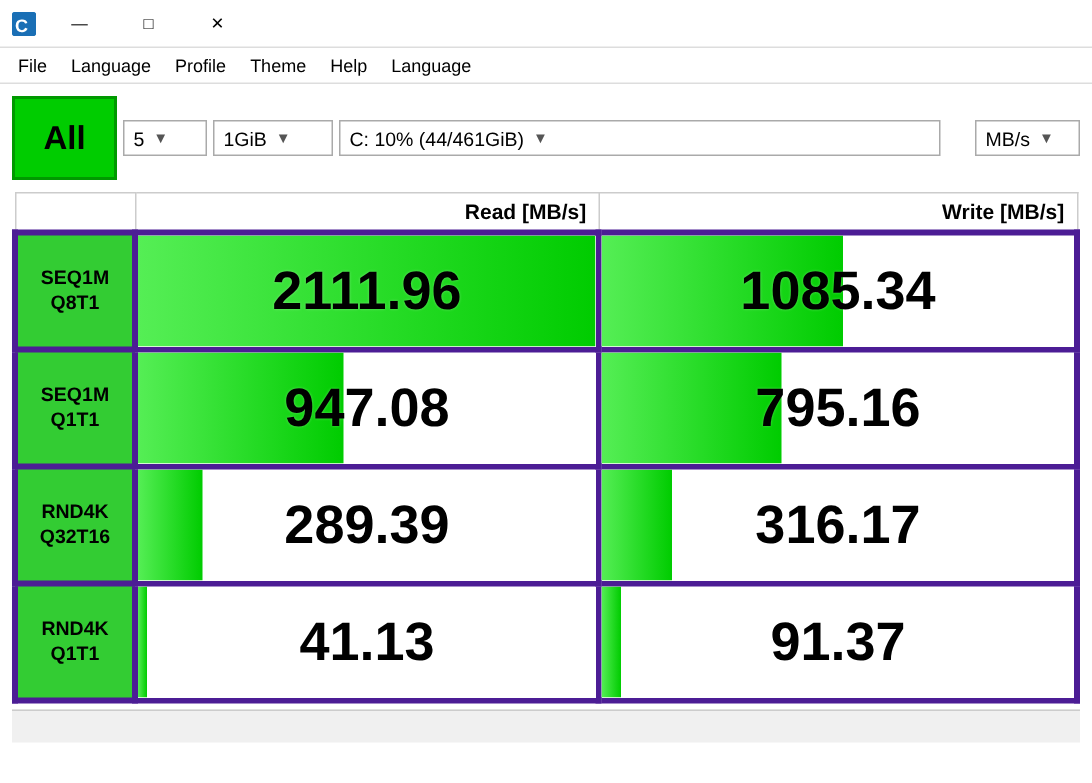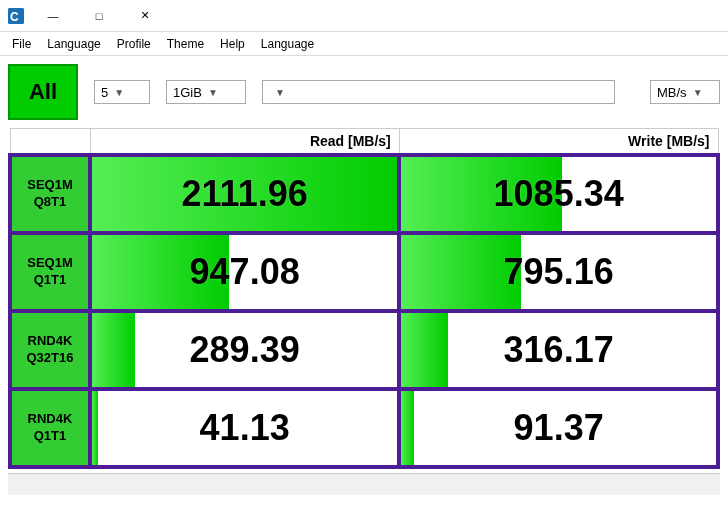--- a/index.html
+++ b/index.html
@@ -72,21 +72,21 @@
     .main-content {
       background: #fff;
       padding: 8px;
       height: calc(522px - 32px - 24px);
     }
 
     
     .toolbar {
       display: flex;
       align-items: center;
-      gap: 16px;
+      gap: 4px;
       margin-bottom: 8px;
     }
     .all-btn {
       background: #00cc00;
       color: #000;
       font-size: 22px;
       font-weight: bold;
       border: 2px solid #009900;
       cursor: pointer;
       width: 70px;
@@ -213,20 +213,21 @@
     <button class="all-btn">All</button>
     <div class="dropdown dropdown-5">
       <span>5</span>
       <span class="dropdown-arrow">▼</span>
     </div>
     <div class="dropdown dropdown-gib">
       <span>1GiB</span>
       <span class="dropdown-arrow">▼</span>
     </div>
     <div class="dropdown dropdown-drive">
+      <span>C: 10% (44/461GiB)</span>
       <span class="dropdown-arrow">▼</span>
     </div>
     <div class="dropdown dropdown-unit">
       <span>MB/s</span>
       <span class="dropdown-arrow">▼</span>
     </div>
   </div>
 
   <table class="results-table">
     <thead>

